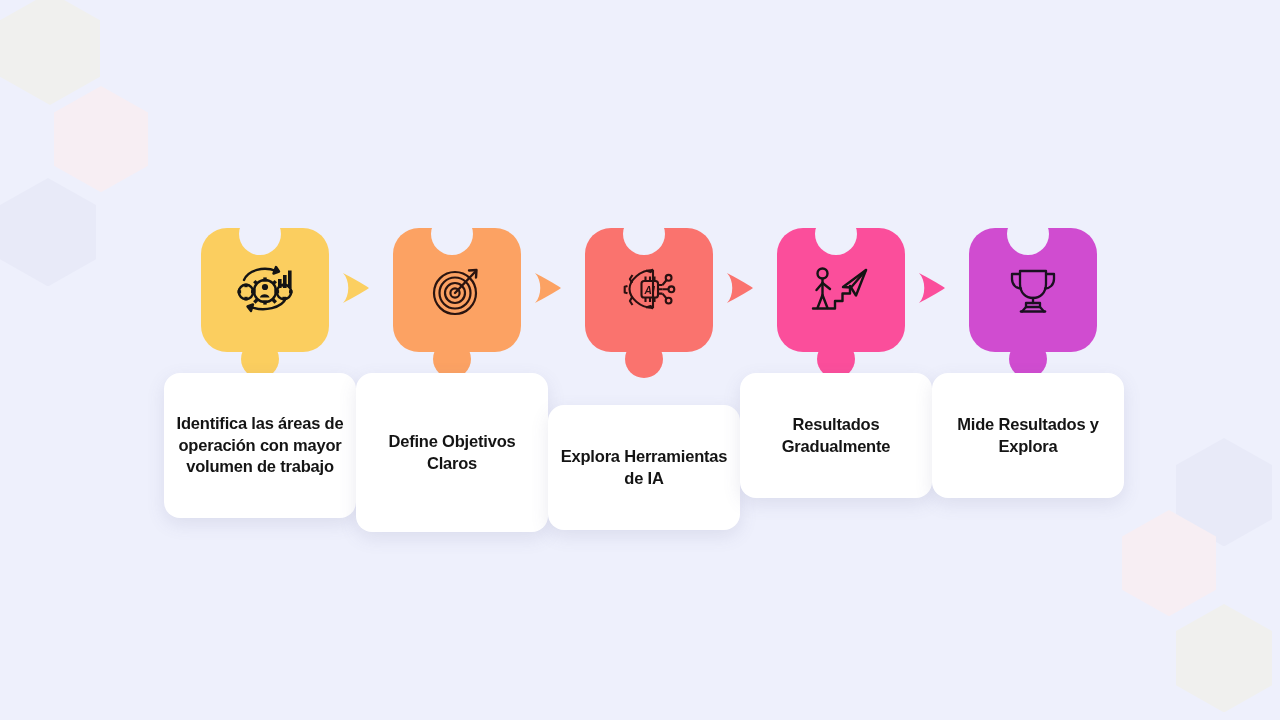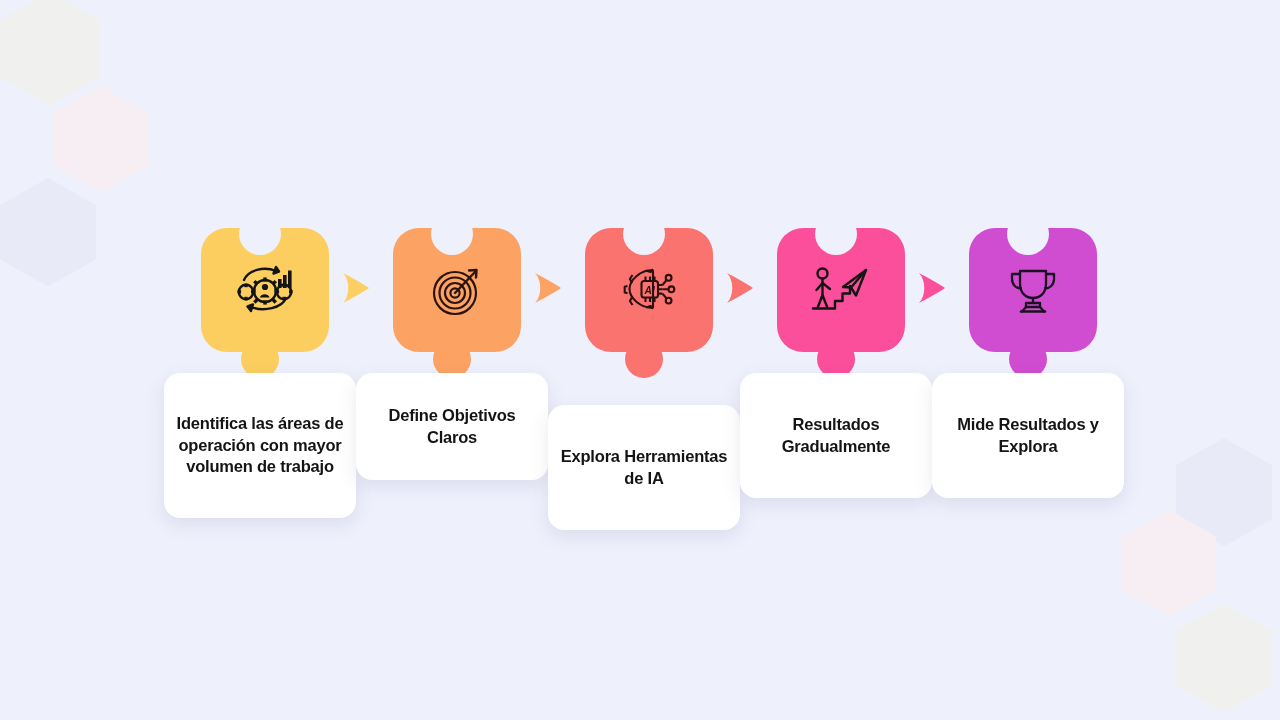--- a/index.html
+++ b/index.html
@@ -224,21 +224,21 @@
           <circle cx="25" cy="30" r="10"></circle>
           <circle cx="25" cy="30" r="4.6"></circle>
         </g>
         <g stroke="#2a1410" fill="none" stroke-width="2.4" stroke-linecap="round" stroke-linejoin="round">
           <path d="M25 30 L45 9"></path>
           <path d="M39 7.5 L46.5 7 L46 14.5"></path>
         </g>
       </svg>
         </div>
       </div>
-      <div class="card" style="height: 107px;">
+      <div class="card" style="height: 159px;">
         <div class="card-label">Define Objetivos Claros</div>
       </div>
     </div>
     <div class="step" style="left: 548px;">
       <div class="puzzle">
         <div class="puzzle-tab-neck" style="background: rgb(250, 115, 110);"></div>
         <div class="puzzle-tab" style="background: rgb(250, 115, 110);"></div>
         <div class="puzzle-body" style="background: rgb(250, 115, 110);"></div>
         <div class="puzzle-notch-neck"></div>
         <div class="puzzle-notch"></div>

